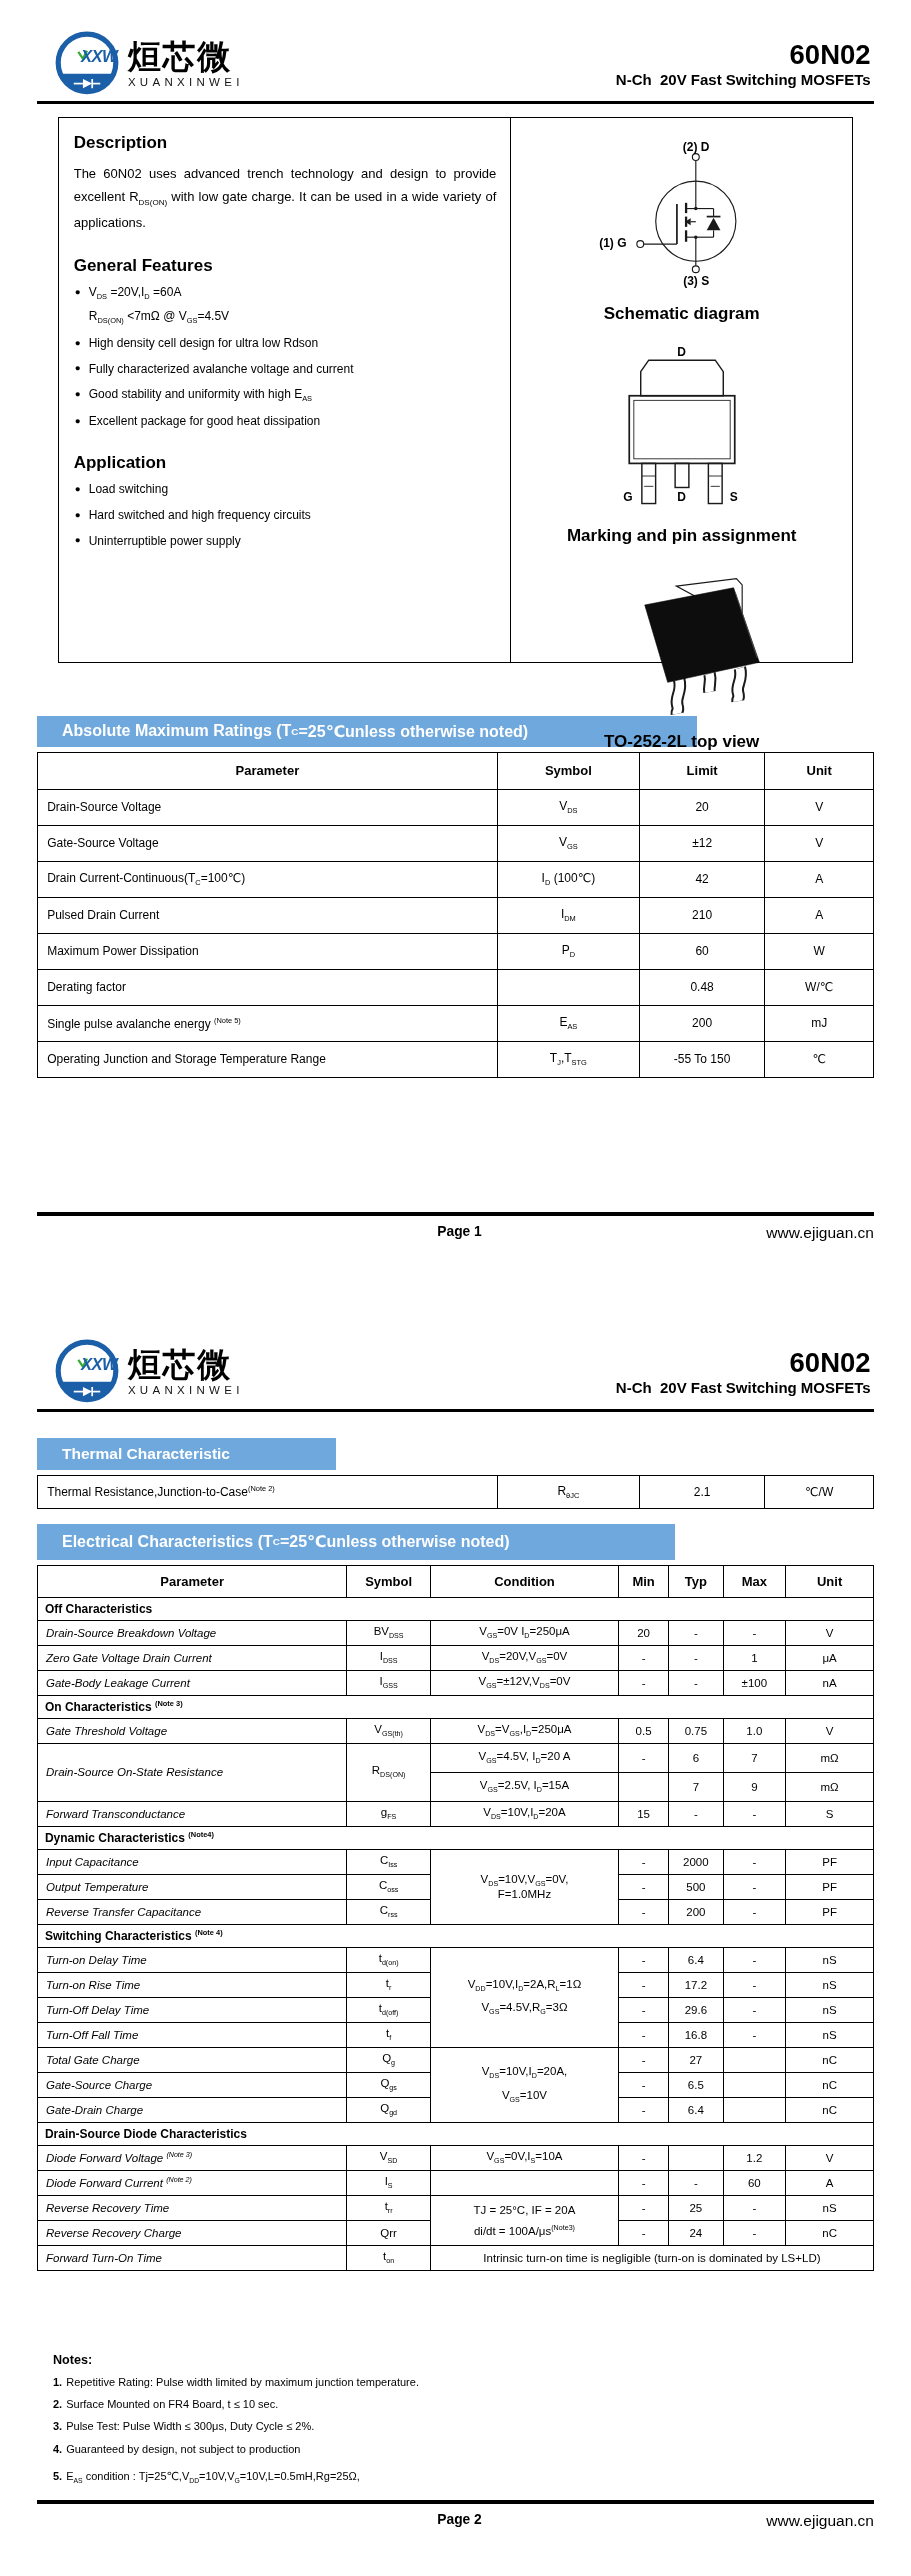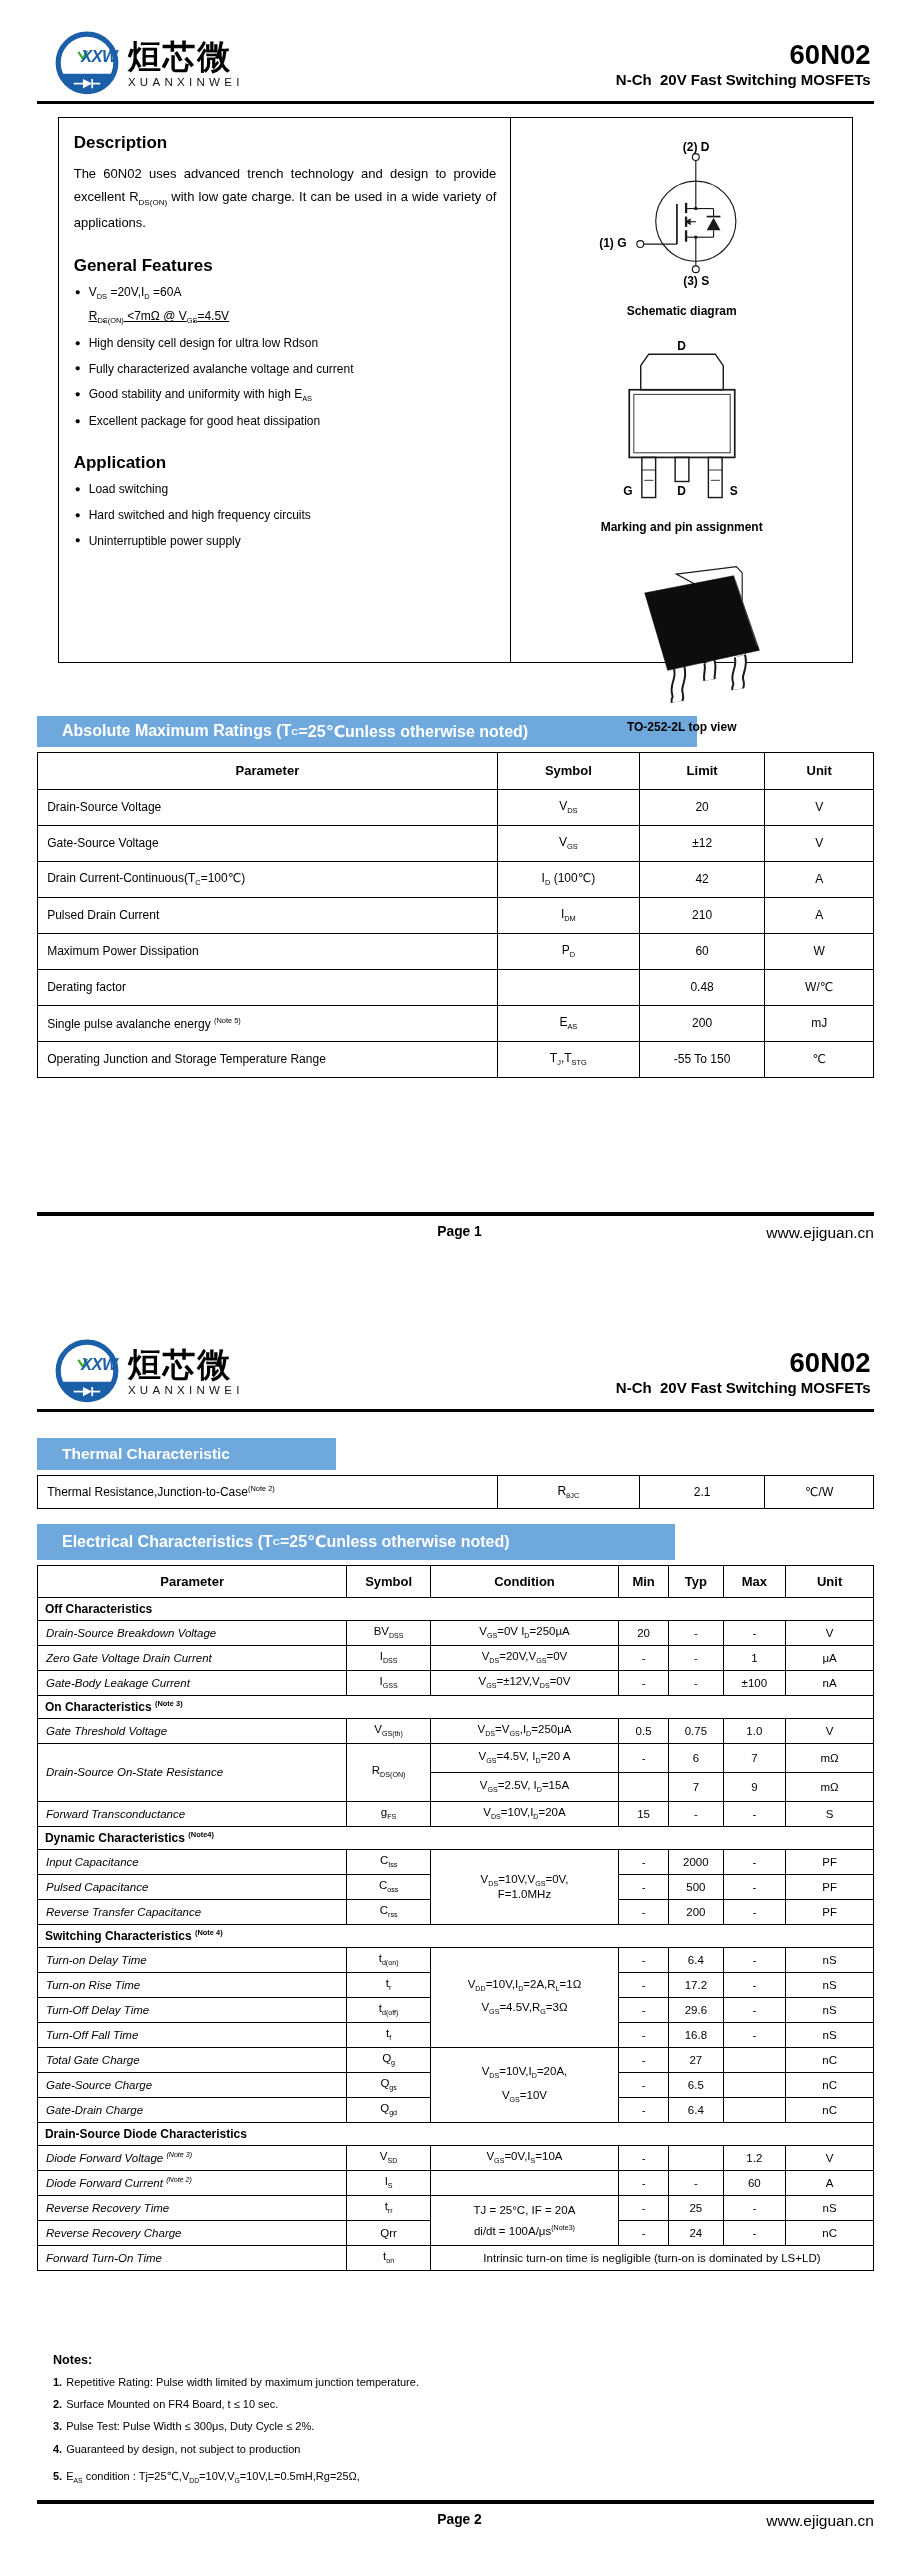--- a/index.html
+++ b/index.html
@@ -21,24 +21,24 @@
   .twocol{border:1.1px solid #000;margin:12.6px 20.7px 0;height:546px;display:flex;box-sizing:border-box;}
   .colL{width:57%;border-right:1.1px solid #000;padding:8px 13.8px 0 15px;box-sizing:border-box;}
   .colR{flex:1;display:flex;flex-direction:column;align-items:center;padding:6.9px 3.4px 0;box-sizing:border-box;}
   .sechead{font-size:17px;font-weight:bold;margin:6.9px 0 9.2px;}
   .sechead.gf{margin-top:22px;}
   .sechead.app{margin-top:23px;}
   .desc{font-size:13px;line-height:1.8;text-align:justify;margin:0;}
   .bullets{list-style:none;margin:5.7px 0 0;padding:0;}
   .bullets li{display:flex;align-items:flex-start;font-size:12px;line-height:1.32;margin-bottom:9.8px;}
   .bullets .dot{font-size:9.8px;margin:0.6px 8px 0 1.1px;}
-  .bl2{margin-top:6.9px;text-decoration:underline;}
+  .bl2{margin-top:6.9px;}
   .fig{position:relative;margin:16px auto;}
   .pinlbl{position:absolute;font-weight:bold;font-size:12px;white-space:nowrap;}
-  .figcap{font-weight:bold;font-size:12px;text-align:right;margin:1.1px 0 4.6px;}
+  .figcap{font-weight:bold;font-size:17px;text-align:right;margin:1.1px 0 4.6px;}
   svg{display:block;}
   
   .bar{background:#6fa8dc;color:#fff;font-weight:bold;display:flex;align-items:center;padding-left:25px;box-sizing:border-box;}
   .bar-abs{width:660px;height:31px;font-size:16px;margin-top:53px;}
   .bar-thermal{width:299px;height:32px;font-size:15.5px;margin-top:26px;}
   .bar-elec{width:638px;height:36px;font-size:16px;margin-top:15px;}
   
   table{border-collapse:collapse;width:100%;table-layout:fixed;}
   .tbl{margin-top:4.6px;border:1.7px solid #000;}
   td,th{border:1.1px solid #000;padding:0 3.4px;box-sizing:border-box;overflow:hidden;}
@@ -438,21 +438,21 @@
       <td rowspan="3">
         <div>V<sub>DS</sub>=10V,V<sub>GS</sub>=0V,</div>
         <div>F=1.0MHz</div>
       </td>
       <td>-</td>
       <td>2000</td>
       <td>-</td>
       <td>PF</td>
     </tr>
     <tr>
-      <td class="pl">Pulsed Capacitance</td>
+      <td class="pl">Output Temperature</td>
       <td>C<sub>oss</sub></td>
       <td>-</td>
       <td>500</td>
       <td>-</td>
       <td>PF</td>
     </tr>
     <tr>
       <td class="pl">Reverse Transfer Capacitance</td>
       <td>C<sub>rss</sub></td>
       <td>-</td>

